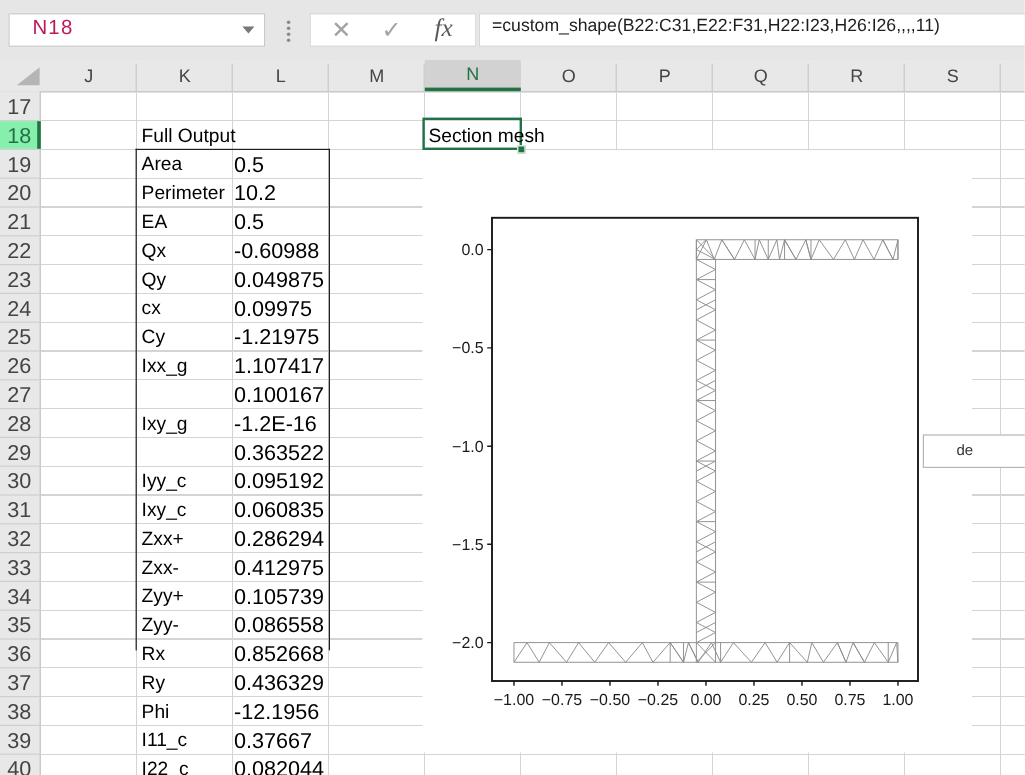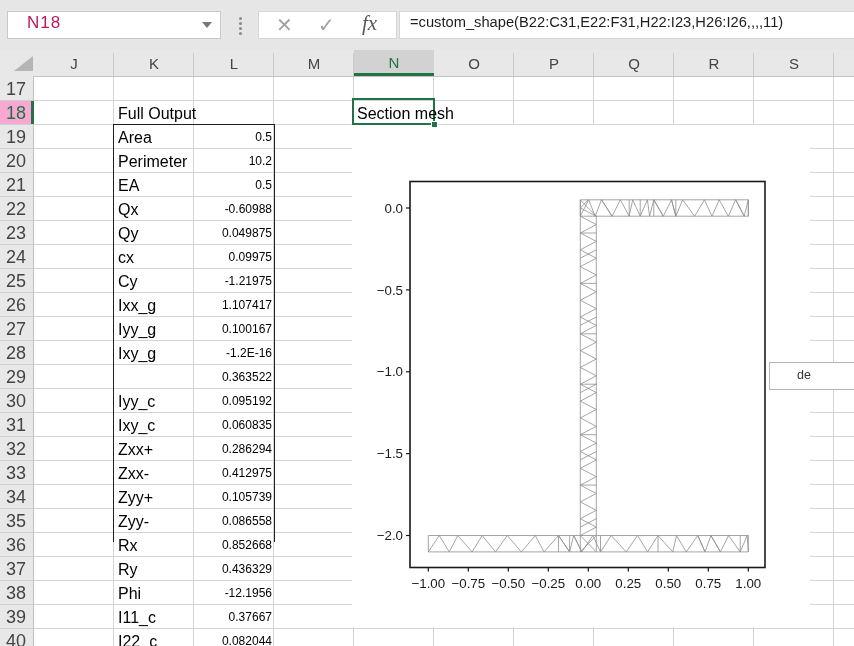--- a/index.html
+++ b/index.html
@@ -20,32 +20,32 @@
 #colhead{left:0;top:50px;width:854px;height:26px;background:#e8e8e8;border-bottom:1px solid #c3c3c3;}
 .cl{position:absolute;top:0;width:80px;height:26px;line-height:27px;text-align:center;font-size:15px;color:#444;}
 .hv{position:absolute;top:3px;width:1px;height:23px;background:#c9c9c9;}
 #ncell{position:absolute;left:354px;top:0;width:80px;height:23px;background:#d2d2d2;border-bottom:3px solid #217346;
  line-height:25px;text-align:center;font-size:15px;color:#217346;}
 #corner{position:absolute;left:0;top:50px;width:33px;height:26px;background:#e8e8e8;}
 #tri{position:absolute;left:14px;top:6px;width:0;height:0;border-left:19px solid transparent;border-bottom:15px solid #b5b5b5;}
 
 #rowhead{left:0;top:76px;width:33px;height:570px;background:#e8e8e8;border-right:1px solid #c3c3c3;}
 .rn{position:absolute;left:0;width:26px;height:24px;line-height:25px;text-align:right;font-size:18px;color:#444;}
-#r18{left:0;top:101px;width:31px;height:23px;background:#f9a8d4;border-right:3px solid #217346;
+#r18{left:0;top:101px;width:31px;height:23px;background:#86efac;border-right:3px solid #217346;
  line-height:24px;text-align:right;font-size:18px;color:#217346;padding-right:0;}
 #r18 span{margin-right:5px;}
 .rsep{position:absolute;left:0;width:33px;height:1px;background:#cfcfcf;}
 
 #grid{left:34px;top:77px;width:820px;height:569px;
  background-image:repeating-linear-gradient(to right,transparent 0 79px,#d4d4d4 79px 80px),
  repeating-linear-gradient(to bottom,transparent 0 23px,#d4d4d4 23px 24px);}
 
 #tbl{left:113px;top:124px;width:162px;height:418px;border:1.5px solid #1f1f1f;border-bottom:none;box-sizing:border-box;}
 .tl{position:absolute;left:4px;width:100px;height:24px;line-height:25px;font-size:16px;color:#000;}
-.tv{position:absolute;left:81px;width:77px;height:24px;line-height:25px;font-size:12px;color:#000;text-align:right;}
+.tv{position:absolute;left:81px;width:77px;height:24px;line-height:25px;font-size:18px;color:#000;text-align:left;}
 #k18{left:118px;top:101px;height:24px;line-height:25px;font-size:16px;color:#000;}
 
 #chart{left:352px;top:125px;width:458px;height:502px;background:#fff;}
 
 #sel{left:352px;top:98px;width:83px;height:27px;border:2px solid #217346;box-sizing:border-box;background:transparent;}
 #handle{left:431px;top:121px;width:5px;height:5px;background:#217346;border:1px solid #fff;z-index:6;}
 #n18text{left:357px;top:101px;height:24px;line-height:25px;font-size:16px;color:#000;}
 
 #tip{left:769px;top:362px;width:120px;height:26px;background:#fff;border:1px solid #b5b5b5;}
 #tiptext{left:797px;top:368px;font-size:12.5px;color:#333;}
@@ -146,21 +146,20 @@
 <div class="tl" style="top:72px">Qx</div>
     <div class="tv" style="top:72px">-0.60988</div>
 <div class="tl" style="top:96px">Qy</div>
     <div class="tv" style="top:96px">0.049875</div>
 <div class="tl" style="top:120px">cx</div>
     <div class="tv" style="top:120px">0.09975</div>
 <div class="tl" style="top:144px">Cy</div>
     <div class="tv" style="top:144px">-1.21975</div>
 <div class="tl" style="top:168px">Ixx_g</div>
     <div class="tv" style="top:168px">1.107417</div>
-<div class="tl" style="top:192px">Iyy_g</div>
     <div class="tv" style="top:192px">0.100167</div>
 <div class="tl" style="top:216px">Ixy_g</div>
     <div class="tv" style="top:216px">-1.2E-16</div>
     <div class="tv" style="top:240px">0.363522</div>
 <div class="tl" style="top:264px">Iyy_c</div>
     <div class="tv" style="top:264px">0.095192</div>
 <div class="tl" style="top:288px">Ixy_c</div>
     <div class="tv" style="top:288px">0.060835</div>
 <div class="tl" style="top:312px">Zxx+</div>
     <div class="tv" style="top:312px">0.286294</div>

